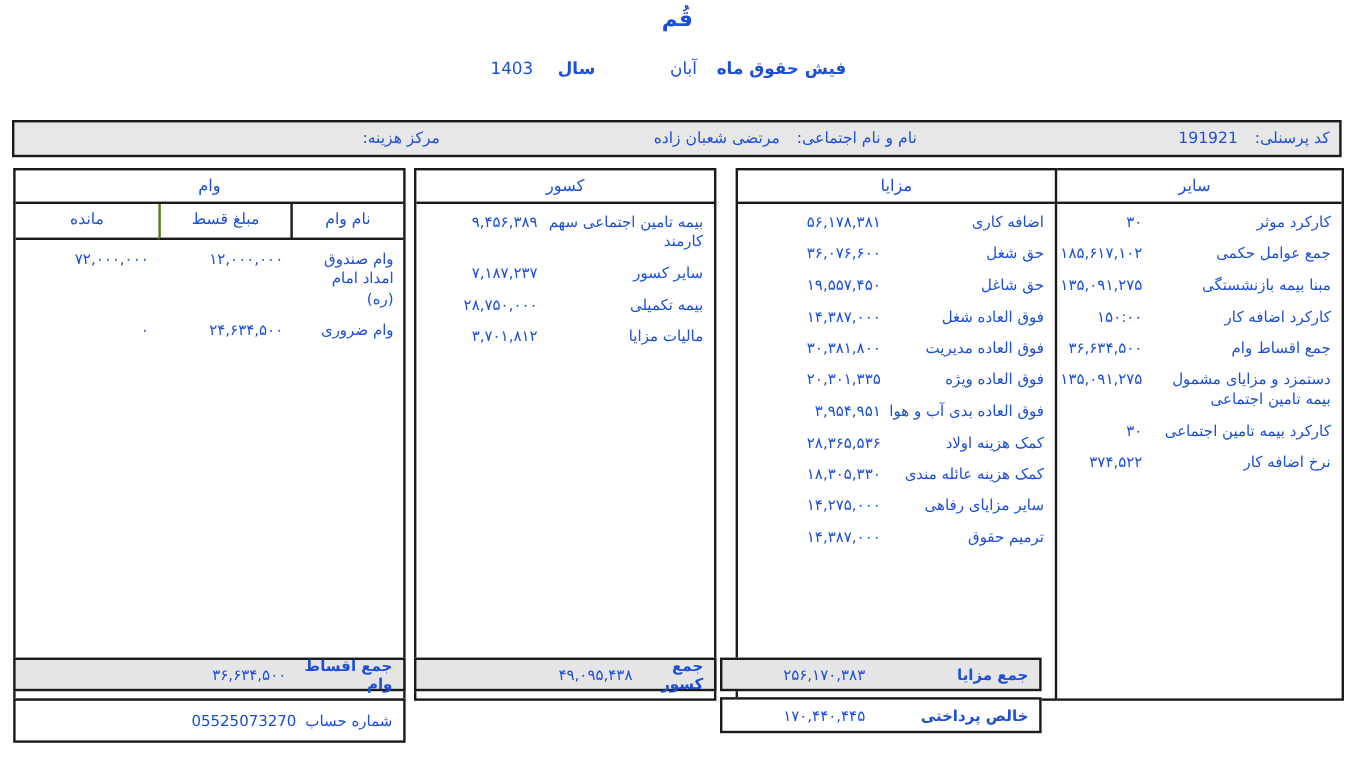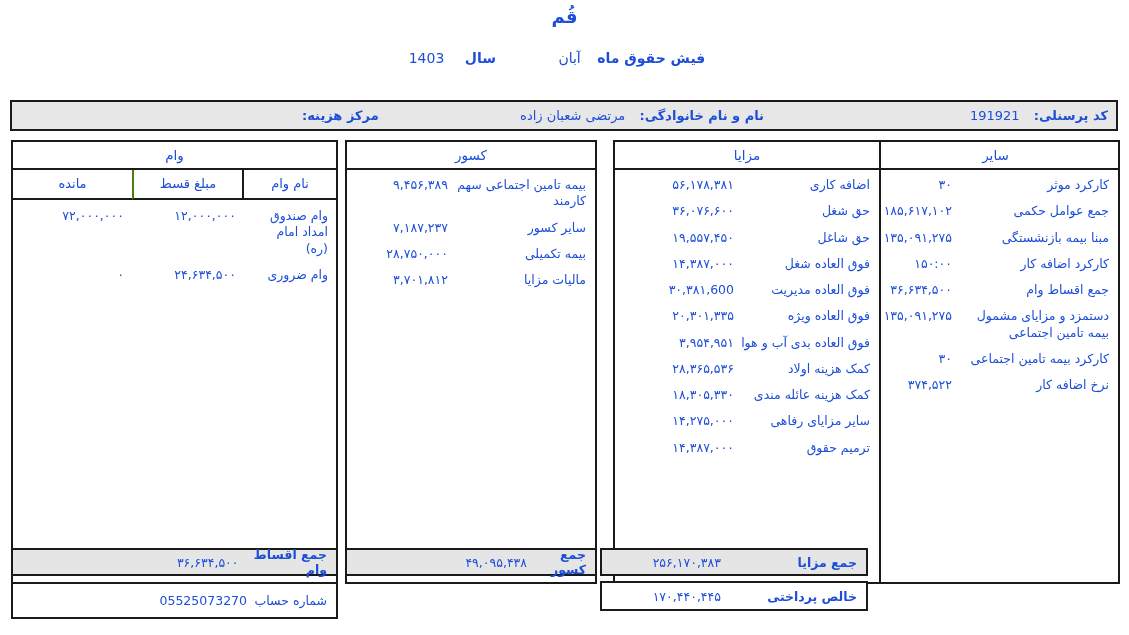--- a/index.html
+++ b/index.html
@@ -21,21 +21,21 @@
   .subtitle .b { font-weight: 700; }
   .subtitle .month { margin-right: 12px; }
   .subtitle .yearlbl { margin-right: 58px; font-weight: 700; }
   .subtitle .year { margin-right: 16px; direction: ltr; unicode-bidi: embed; }
 
   .header-bar {
     position: absolute; top: 100px; right: 11px; width: 1108px; height: 31px;
     background: #e7e7e7; border: 2px solid #1a1a1a; font-size: 13px;
   }
   .header-bar .grp { position: absolute; top: 0; height: 27px; line-height: 27px; white-space: nowrap; }
-  .header-bar .lbl { font-weight: 700; }
+  .header-bar .lbl { font-weight: 400; }
   .header-bar .val { margin-right: 10px; }
   #hdr-code  { right: 8px; }
   #hdr-name  { right: 352px; }
   #hdr-cost  { left: 290px; }
   .ltr { direction: ltr; unicode-bidi: embed; }
 
   .colbox {
     position: absolute; top: 140px; height: 444px;
     border: 2px solid #1a1a1a; background: #fff;
   }
@@ -106,21 +106,21 @@
     <span class="yearlbl">سال</span>
     <span class="year">1403</span>
   </div>
 
   <div class="header-bar">
     <span class="grp" id="hdr-code">
       <span class="lbl">کد پرسنلی:</span>
       <span class="val ltr">191921</span>
     </span>
     <span class="grp" id="hdr-name">
-      <span class="lbl">نام و نام خانوادگی:</span>
+      <span class="lbl">نام و نام اجتماعی:</span>
       <span class="val">مرتضی شعبان زاده</span>
     </span>
     <span class="grp" id="hdr-cost">
       <span class="lbl">مرکز هزینه:</span>
     </span>
   </div>
 
   <div class="colbox w-other" id="box-other">
     <div class="colbox-title">سایر</div>
     <div class="colbox-body">
@@ -173,21 +173,21 @@
         <div class="crow">
           <span class="clabel">حق شاغل</span>
           <span class="cval">۱۹,​۵۵۷,​۴۵۰</span>
         </div>
         <div class="crow">
           <span class="clabel">فوق العاده شغل</span>
           <span class="cval">۱۴,​۳۸۷,​۰۰۰</span>
         </div>
         <div class="crow">
           <span class="clabel">فوق العاده مدیریت</span>
-          <span class="cval">۳۰,​۳۸۱,​600</span>
+          <span class="cval">۳۰,​۳۸۱,​۸۰۰</span>
         </div>
         <div class="crow">
           <span class="clabel">فوق العاده ویژه</span>
           <span class="cval">۲۰,​۳۰۱,​۳۳۵</span>
         </div>
         <div class="crow">
           <span class="clabel">فوق العاده بدی آب و هوا</span>
           <span class="cval">۳,​۹۵۴,​۹۵۱</span>
         </div>
         <div class="crow">

